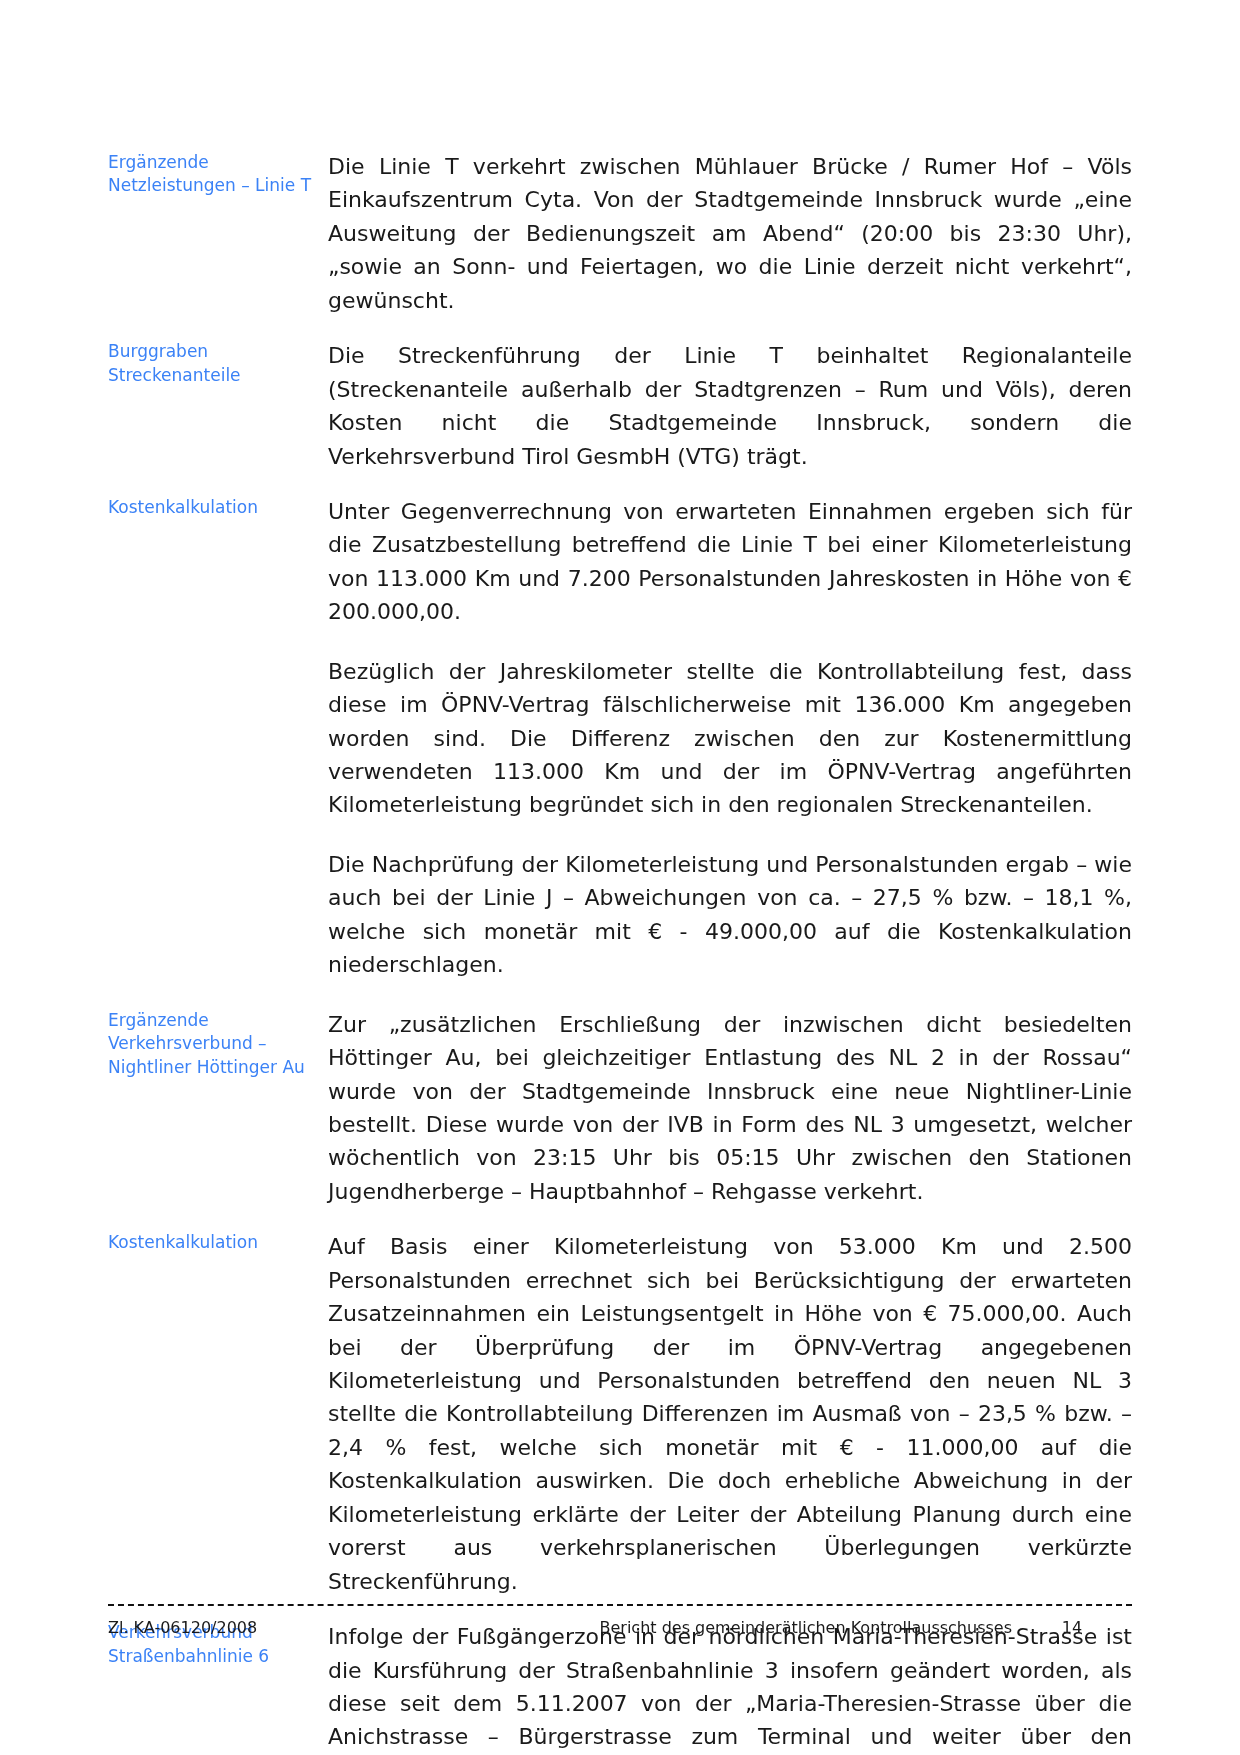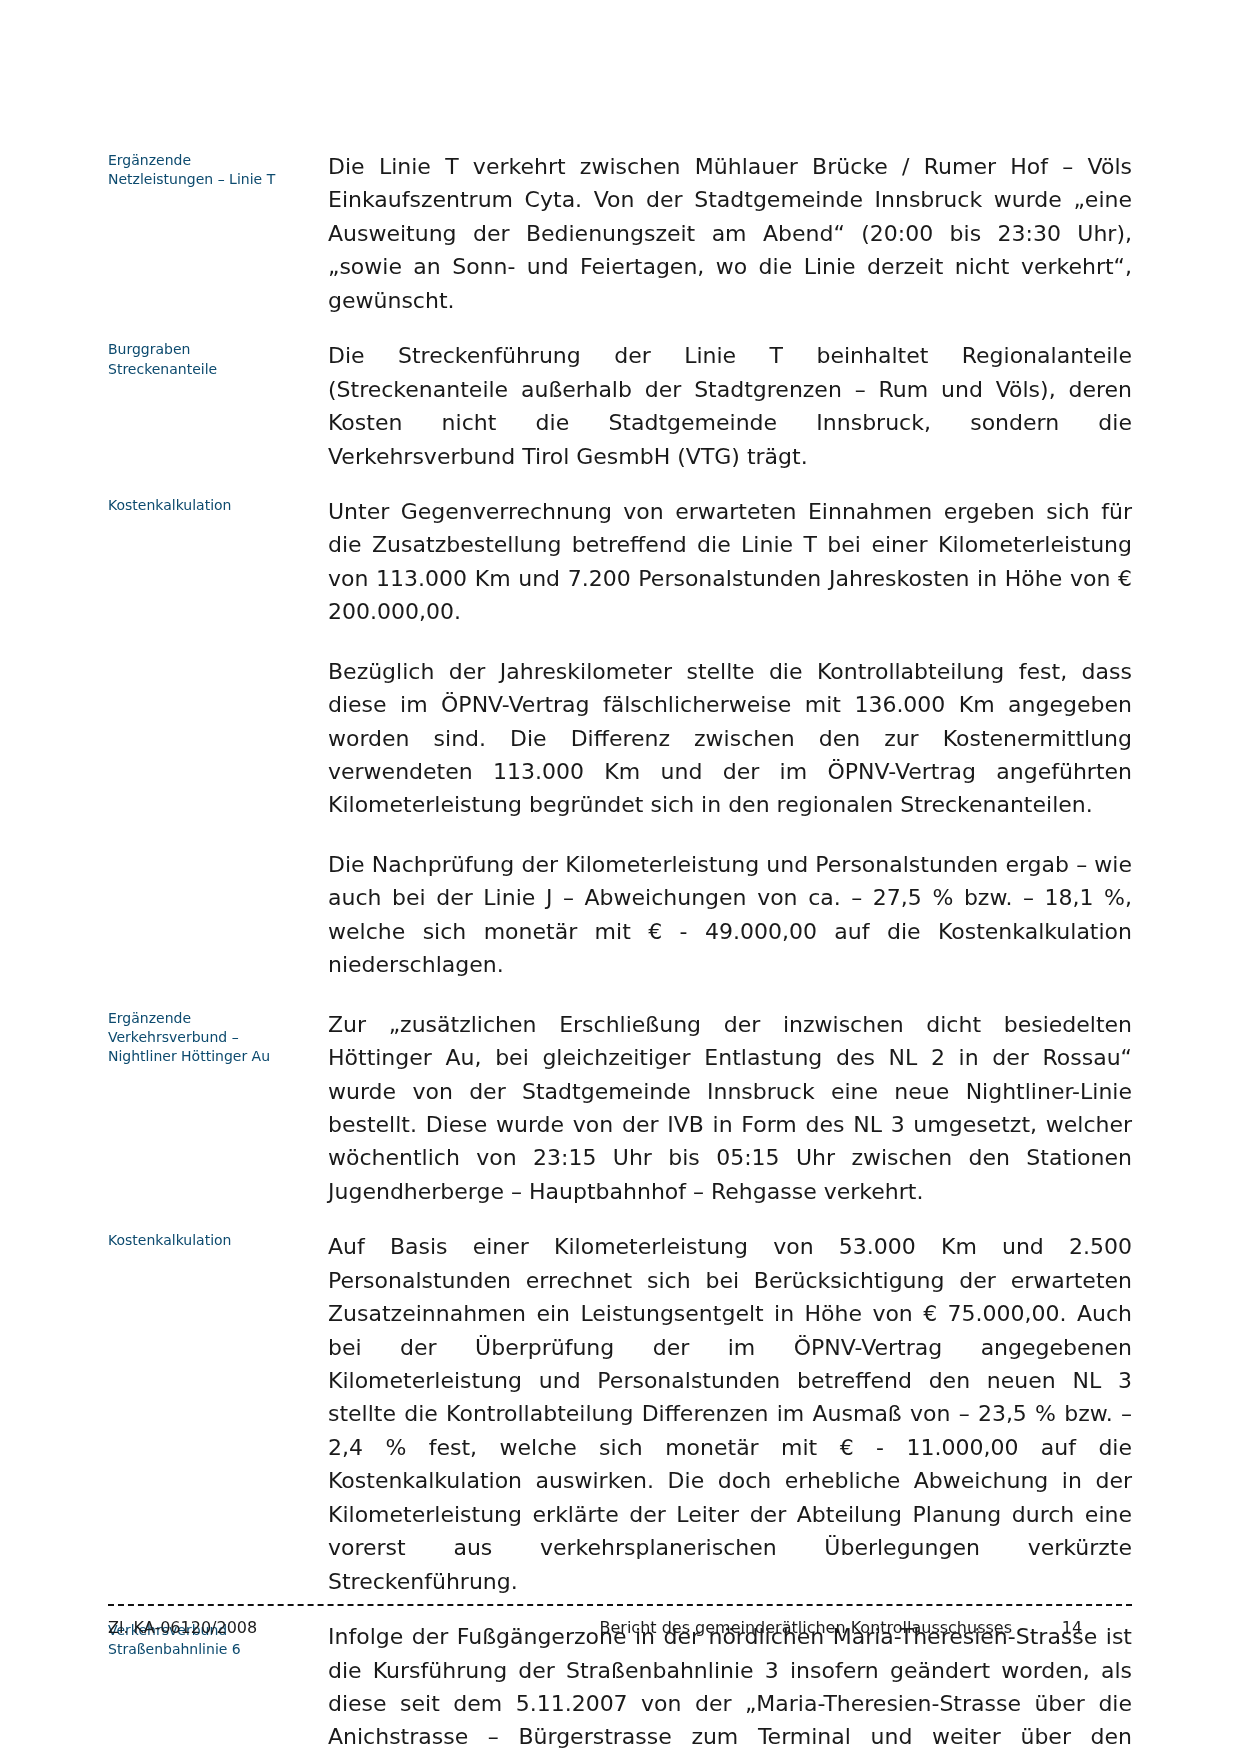--- a/index.html
+++ b/index.html
@@ -24,22 +24,22 @@
     width: 1024px;
   }
   .row {
     display: flex;
     align-items: flex-start;
     margin-bottom: 22px;
   }
   .label-col {
     width: 215px;
     flex: 0 0 215px;
-    color: #0c4a6e;
-    font-size: 14px;
+    color: #3b82f6;
+    font-size: 17px;
     line-height: 1.38;
     padding-top: 1px;
   }
   .label-col .lbl-line {
     display: block;
     white-space: pre;
   }
   .body-col {
     flex: 1 1 auto;
     padding-left: 5px;

